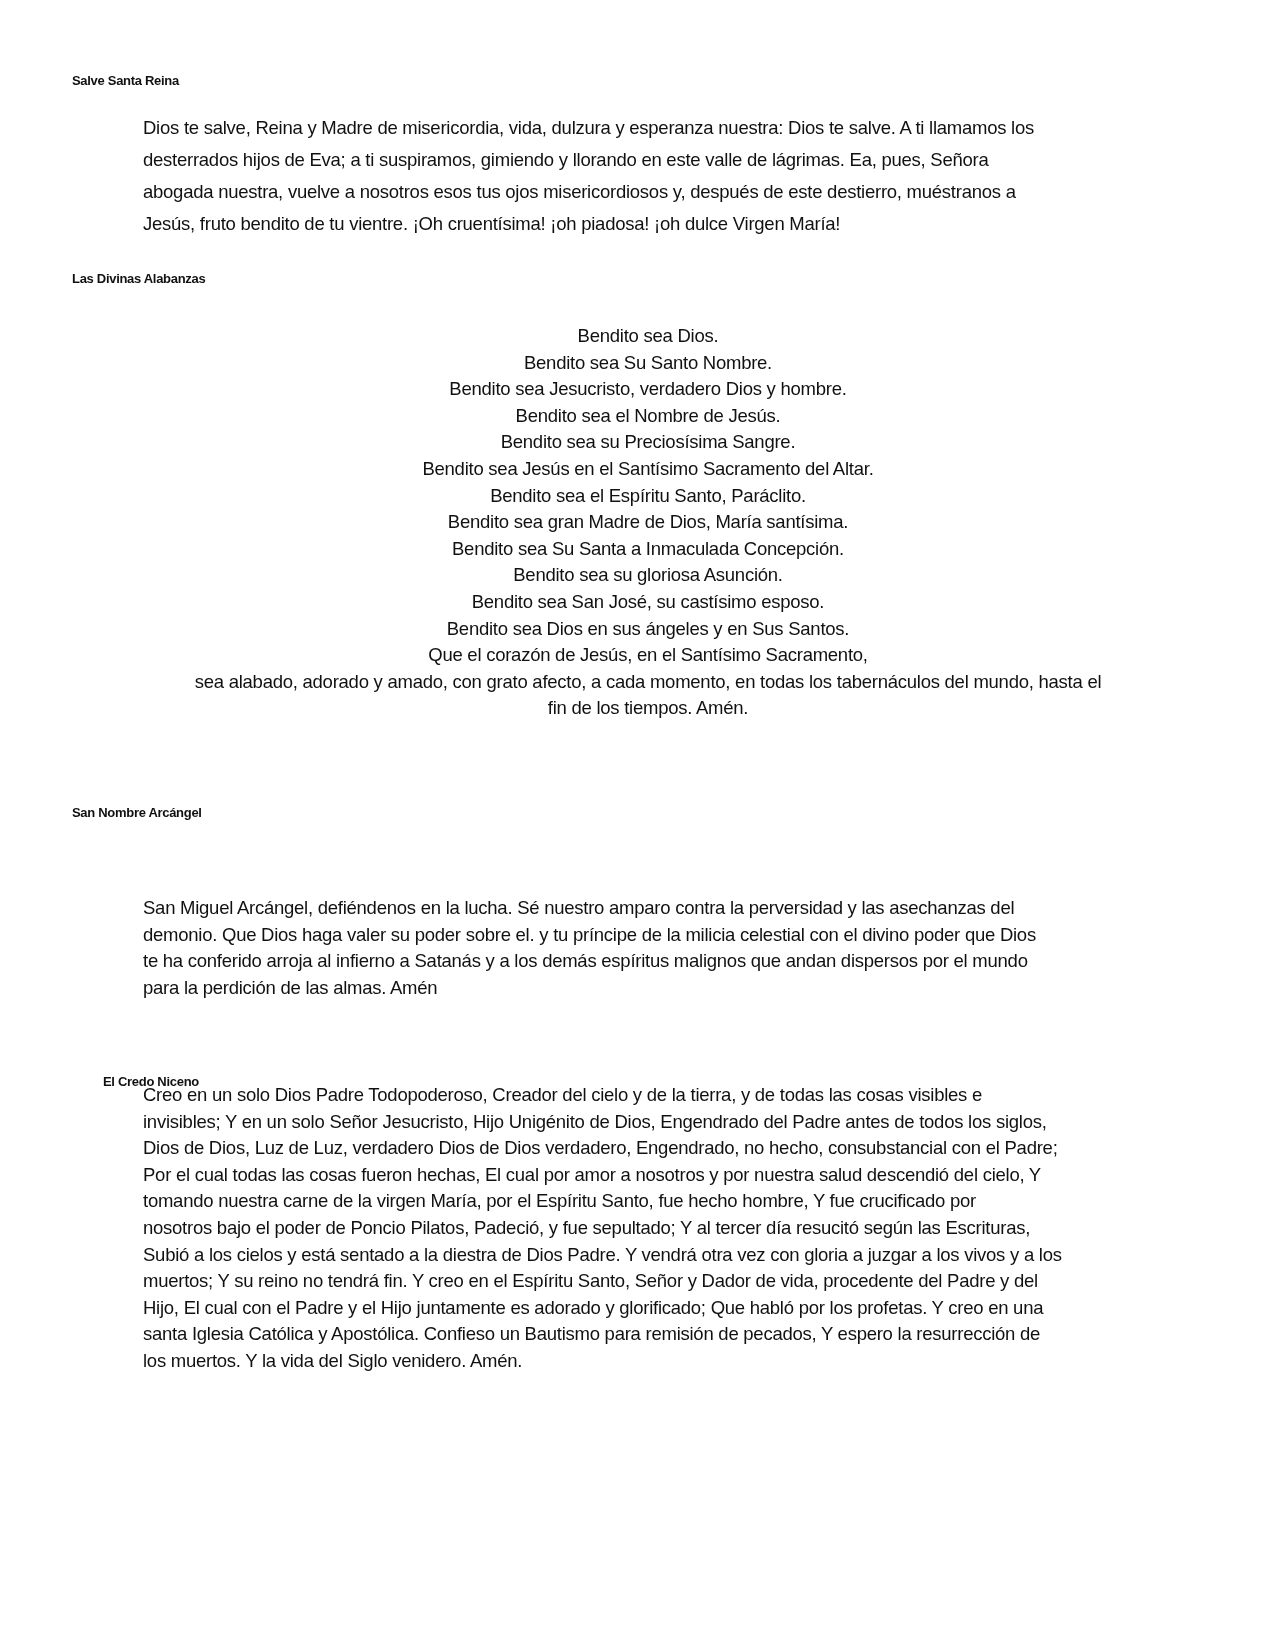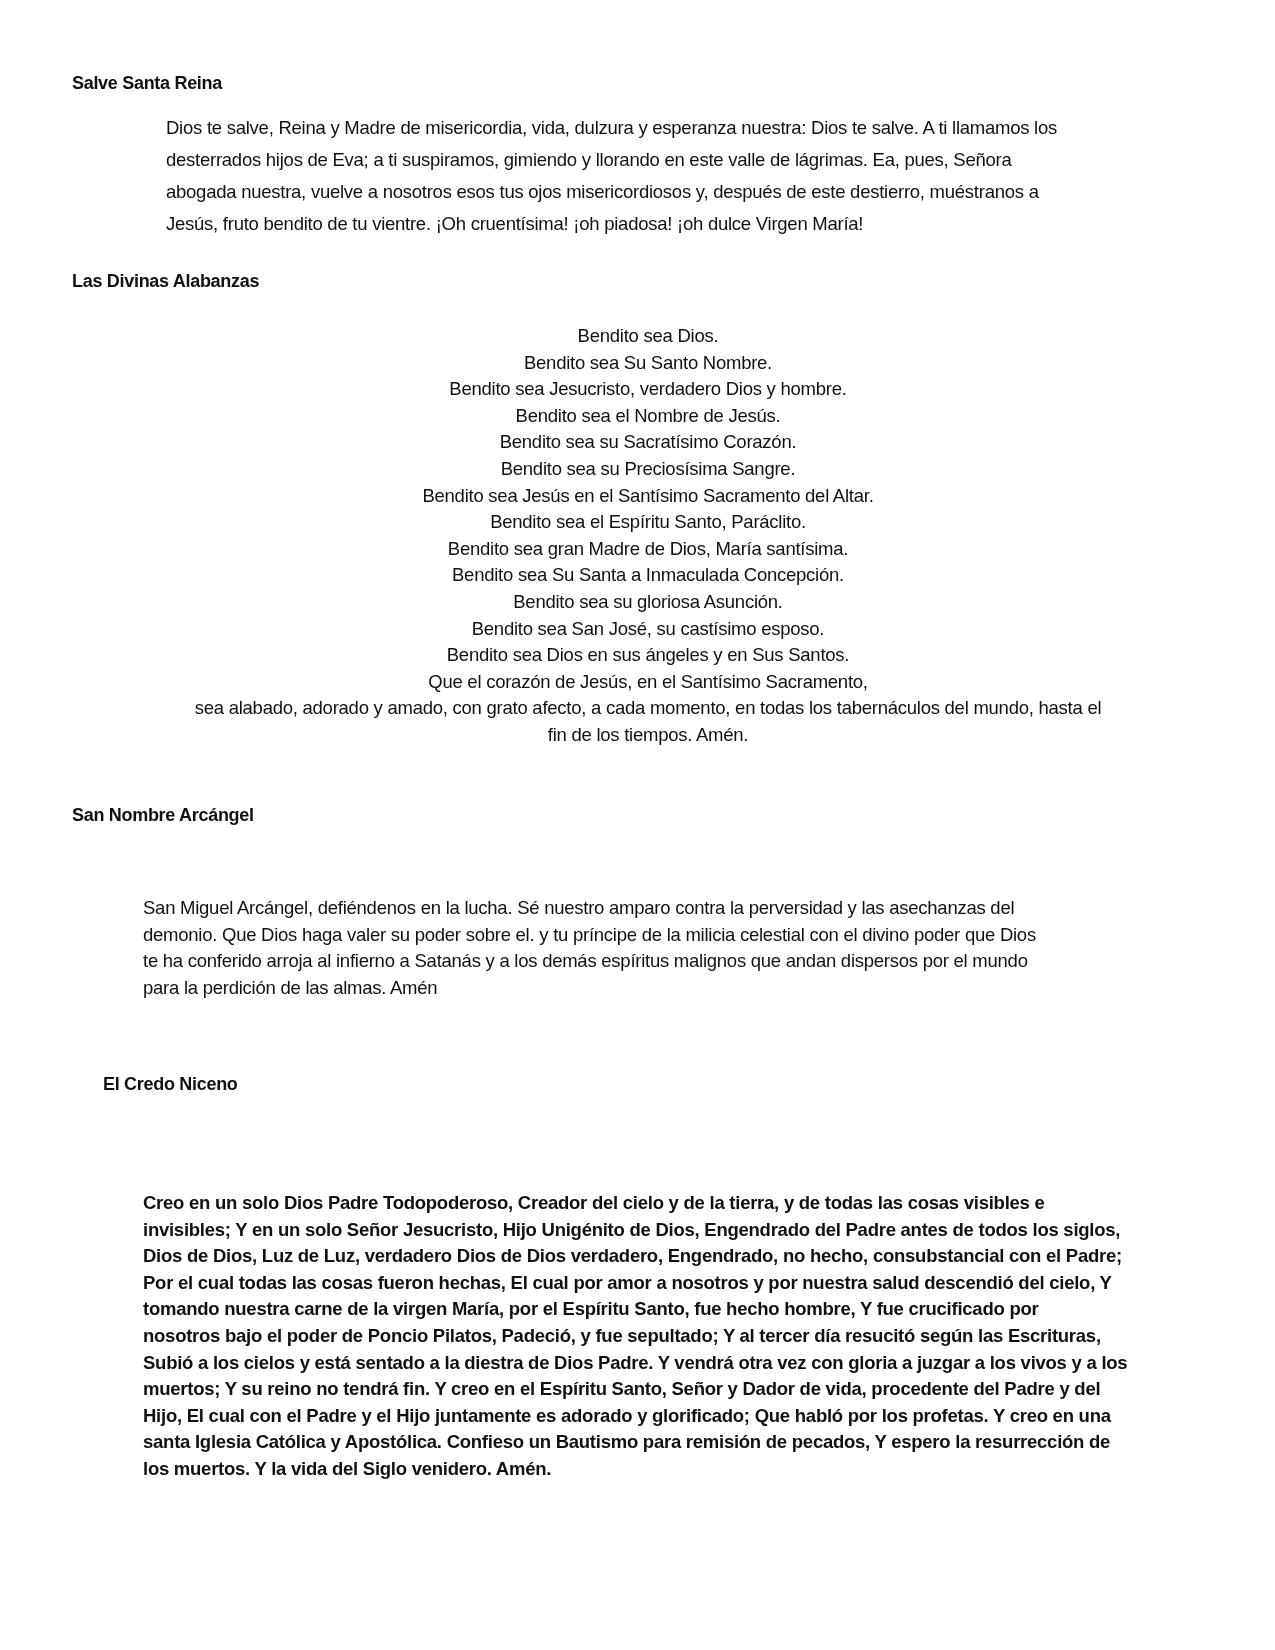--- a/index.html
+++ b/index.html
@@ -1,29 +1,29 @@
 <!DOCTYPE html>
 <html><head>
 <meta charset="utf-8">
 <style>
   html, body { margin: 0; padding: 0; background: #ffffff; }
   body {
     width: 1275px; height: 1650px; position: relative; overflow: hidden;
     font-family: "Liberation Sans", sans-serif; color: #111111;
   }
   .heading {
-    position: absolute; left: 72px; font-weight: bold; font-size: 18px;
+    position: absolute; left: 72px; font-weight: bold; font-size: 13px;
     letter-spacing: -0.3px; margin: 0;
   }
   .para {
     position: absolute; left: 143px; width: 1010px; font-size: 18.5px;
     letter-spacing: -0.25px; margin: 0; white-space: nowrap;
   }
   .line { display: block; }
-  #salve-body .line { height: 32px; line-height: 32px; margin-left: 23px; }
+  #salve-body .line { height: 32px; line-height: 32px; }
   #alabanzas-body .line { height: 26.6px; line-height: 26.6px; text-align: center; }
   #miguel-body .line { height: 26.6px; line-height: 26.6px; }
   #credo-body .line { height: 26.6px; line-height: 26.6px; }
 </style>
 </head>
 <body>
 
 <h2 class="heading" style="top:73px;">Salve Santa Reina</h2>
 <div class="para" id="salve-body" style="top:112px;">
   <span class="line">Dios te salve, Reina y Madre de misericordia, vida, dulzura y esperanza nuestra: Dios te salve. A ti llamamos los</span>
@@ -31,21 +31,20 @@
   <span class="line">abogada nuestra, vuelve a nosotros esos tus ojos misericordiosos y, después de este destierro, muéstranos a</span>
   <span class="line">Jesús, fruto bendito de tu vientre. ¡Oh cruentísima! ¡oh piadosa! ¡oh dulce Virgen María!</span>
 </div>
 
 <h2 class="heading" style="top:271px;">Las Divinas Alabanzas</h2>
 <div class="para" id="alabanzas-body" style="top:323px;">
   <span class="line">Bendito sea Dios.</span>
   <span class="line">Bendito sea Su Santo Nombre.</span>
   <span class="line">Bendito sea Jesucristo, verdadero Dios y hombre.</span>
   <span class="line">Bendito sea el Nombre de Jesús.</span>
-  <span class="line">Bendito sea su Sacratísimo Corazón.</span>
   <span class="line">Bendito sea su Preciosísima Sangre.</span>
   <span class="line">Bendito sea Jesús en el Santísimo Sacramento del Altar.</span>
   <span class="line">Bendito sea el Espíritu Santo, Paráclito.</span>
   <span class="line">Bendito sea gran Madre de Dios, María santísima.</span>
   <span class="line">Bendito sea Su Santa a Inmaculada Concepción.</span>
   <span class="line">Bendito sea su gloriosa Asunción.</span>
   <span class="line">Bendito sea San José, su castísimo esposo.</span>
   <span class="line">Bendito sea Dios en sus ángeles y en Sus Santos.</span>
   <span class="line">Que el corazón de Jesús, en el Santísimo Sacramento,</span>
   <span class="line">sea alabado, adorado y amado, con grato afecto, a cada momento, en todas los tabernáculos del mundo, hasta el</span>
@@ -54,21 +53,21 @@
 
 <h2 class="heading" style="top:805px;">San Nombre Arcángel</h2>
 <div class="para" id="miguel-body" style="top:895px;">
   <span class="line">San Miguel Arcángel, defiéndenos en la lucha. Sé nuestro amparo contra la perversidad y las asechanzas del</span>
   <span class="line">demonio. Que Dios haga valer su poder sobre el. y tu príncipe de la milicia celestial con el divino poder que Dios</span>
   <span class="line">te ha conferido arroja al infierno a Satanás y a los demás espíritus malignos que andan dispersos por el mundo</span>
   <span class="line">para la perdición de las almas. Amén</span>
 </div>
 
 <h2 class="heading" style="top:1074px; left:76px;margin-left:27px;">El Credo Niceno</h2>
-<div class="para" id="credo-body" style="top:1190px;font-weight:bold;">
+<div class="para" id="credo-body" style="top:1082px;">
   <span class="line">Creo en un solo Dios Padre Todopoderoso, Creador del cielo y de la tierra, y de todas las cosas visibles e</span>
   <span class="line">invisibles; Y en un solo Señor Jesucristo, Hijo Unigénito de Dios, Engendrado del Padre antes de todos los siglos,</span>
   <span class="line">Dios de Dios, Luz de Luz, verdadero Dios de Dios verdadero, Engendrado, no hecho, consubstancial con el Padre;</span>
   <span class="line">Por el cual todas las cosas fueron hechas, El cual por amor a nosotros y por nuestra salud descendió del cielo, Y</span>
   <span class="line">tomando nuestra carne de la virgen María, por el Espíritu Santo, fue hecho hombre, Y fue crucificado por</span>
   <span class="line">nosotros bajo el poder de Poncio Pilatos, Padeció, y fue sepultado; Y al tercer día resucitó según las Escrituras,</span>
   <span class="line">Subió a los cielos y está sentado a la diestra de Dios Padre. Y vendrá otra vez con gloria a juzgar a los vivos y a los</span>
   <span class="line">muertos; Y su reino no tendrá fin. Y creo en el Espíritu Santo, Señor y Dador de vida, procedente del Padre y del</span>
   <span class="line">Hijo, El cual con el Padre y el Hijo juntamente es adorado y glorificado; Que habló por los profetas. Y creo en una</span>
   <span class="line">santa Iglesia Católica y Apostólica. Confieso un Bautismo para remisión de pecados, Y espero la resurrección de</span>

